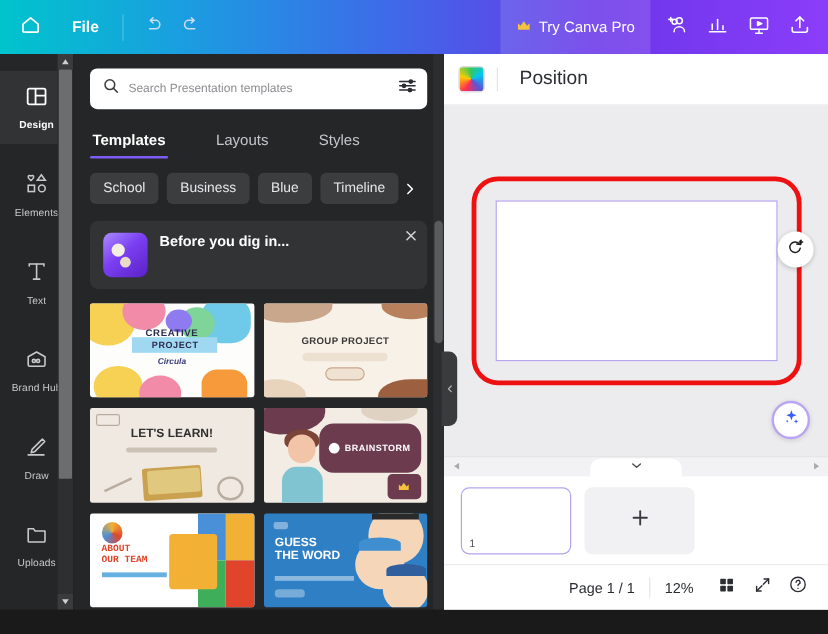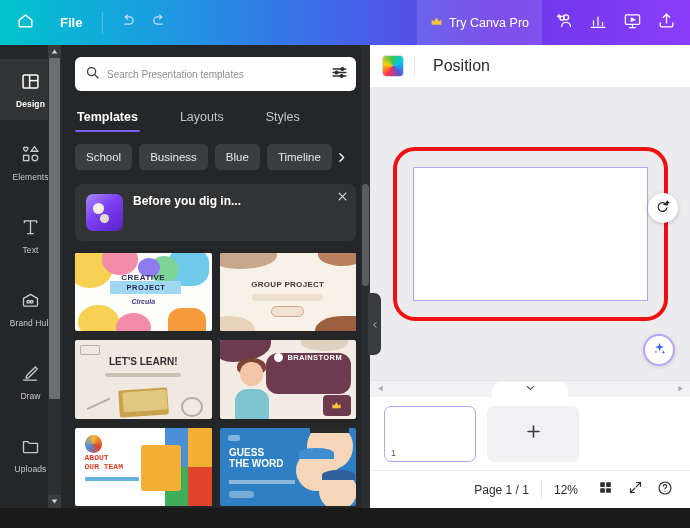--- a/index.html
+++ b/index.html
@@ -142,21 +142,21 @@
   .t-learn { background: #f0e9e2; }
   .t-learn .ll-title { position: absolute; top: 20%; left: 0; right: 0; text-align: center; font-size: 10px; font-weight: bold; color: #2f2f2f; }
   .t-learn .ll-sub { position: absolute; top: 42%; left: 22%; right: 22%; height: 4%; background: #cdc2b6; border-radius: 2px; }
   .t-learn .book { position: absolute; bottom: 4%; left: 32%; width: 36%; height: 34%; background: #c9a14f; border-radius: 2px; transform: rotate(-4deg); }
   .t-learn .book2 { position: absolute; bottom: 10%; left: 35%; width: 32%; height: 26%; background: #e0c87e; border-radius: 2px; transform: rotate(-4deg); }
 
   .t-brain { background: #f3ece4; }
   .t-brain .bubble {
     position: absolute; right: 4%; top: 16%; width: 62%; height: 52%;
     background: #6d3b4e; border-radius: 12px;
-    display: flex; justify-content: center; gap: 4px;
+    display: flex; align-items: center; justify-content: center; gap: 4px;
   }
   .t-brain .bub-txt { color: #fff; font-size: 7.5px; font-weight: bold; letter-spacing: .4px; }
   .t-brain .person-head { position: absolute; left: 15%; top: 28%; width: 17%; aspect-ratio: 1; border-radius: 50%; background: #f2c4a8; }
   .t-brain .person-hair { position: absolute; left: 13%; top: 22%; width: 21%; height: 22%; border-radius: 50% 50% 40% 40%; background: #7a4436; }
   .t-brain .person-body { position: absolute; left: 11%; bottom: 0; width: 25%; height: 38%; border-radius: 12px 12px 0 0; background: #7fc4d0; }
   .t-brain .crown { position: absolute; right: 4%; bottom: 4%; width: 20%; height: 26%; background: #6d3b4e; border-radius: 4px; display: flex; align-items: center; justify-content: center; }
 
   .t-team { background: #ffffff; font-family: Liberation Mono, monospace; }
   .t-team .tt-title { position: absolute; left: 7%; top: 32%; font-size: 8px; font-weight: bold; color: #e0452c; line-height: 1.15; text-align: left; }
   .t-team .tt-rule { position: absolute; left: 7%; top: 62%; width: 40%; height: 5%; background: #64b0e0; }

